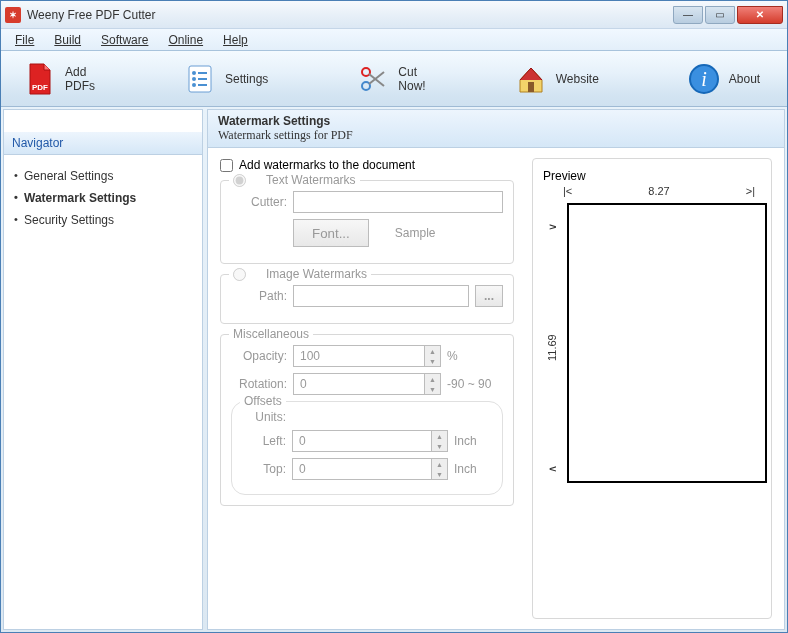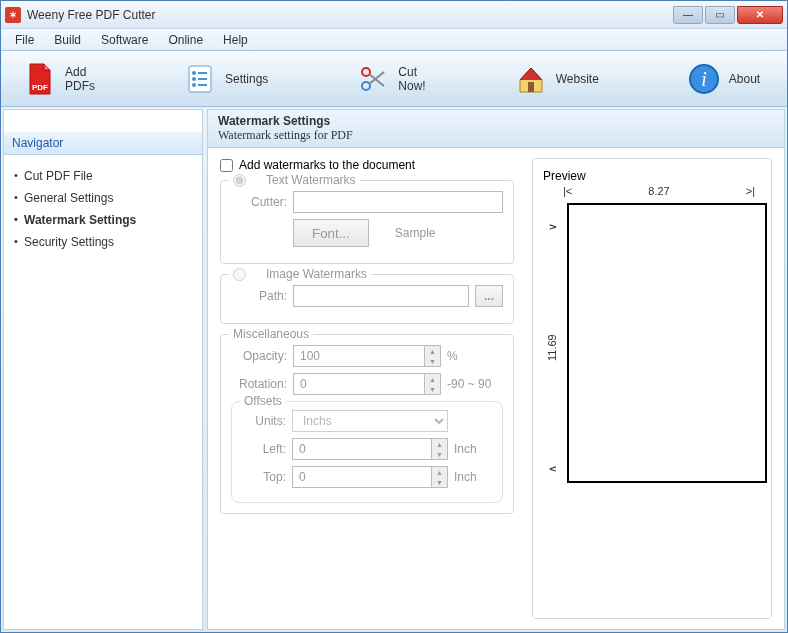--- a/index.html
+++ b/index.html
@@ -72,20 +72,21 @@
   align-items: center;
   gap: 4px;
   padding: 0 6px;
   border-bottom: 1px solid #a8c3dc;
   background: linear-gradient(180deg,#f1f8ff,#e3effa);
 }
 .menuitem {
   padding: 2px 8px;
   color: #333;
   cursor: pointer;
+  text-decoration: underline;
 }
 .toolbar {
   height: 56px;
   display: flex;
   align-items: center;
   padding: 2px 8px;
   background: linear-gradient(180deg,#f4faff 0%,#e6f1fa 40%,#d3e4f2 80%,#cfe1f0 100%);
   border-bottom: 1px solid #9fbad4;
 }
 .toolbtn {
@@ -232,21 +233,21 @@
   border-left: 1px solid #bcbcbc;
   background: #eee;
   display: flex;
   align-items: center;
   justify-content: center;
   font-size: 7px;
   color: #666;
 }
 .offsets-group {
   border: 1px solid #e0e0e0;
-  border-radius: 8px;
+  border-radius: 14px;
   padding: 8px;
   position: relative;
   margin-top: 4px;
 }
 .offsets-group .legend2 {
   position: absolute; top: -8px; left: 8px;
   background: #fff; padding: 0 4px;
   color: #888;
 }
 .preview-col {
@@ -383,21 +384,20 @@
           </svg>
         </span>
       <span>About</span>
     </div>
   </div>
 
   <div class="body">
     <div class="navigator">
       <div class="nav-header">Navigator</div>
       <div class="nav-list">
-        <div class="nav-item">Cut PDF File</div>
         <div class="nav-item">General Settings</div>
         <div class="nav-item active">Watermark Settings</div>
         <div class="nav-item">Security Settings</div>
       </div>
     </div>
 
     <div class="main">
       <div class="main-header">
         <div class="h1">Watermark Settings</div>
         <div class="sub">Watermark settings for PDF</div>
@@ -460,23 +460,20 @@
                     <span>▼</span>
                   </div>
               </div>
               <span style="width:56px">-90 ~ 90</span>
             </div>
 
             <div class="offsets-group">
               <div class="legend2">Offsets</div>
               <div class="form-row">
                 <label style="width:46px">Units:</label>
-                <select disabled="" style="flex:1">
-                  <option>Inchs</option>
-                </select>
                 <span style="width:40px"></span>
               </div>
               <div class="form-row">
                 <label style="width:46px">Left:</label>
                 <div class="spin-wrap" style="flex:1">
                   <input class="spin" style="width: 100%;" disabled="" value="0">
                   <div class="spin-btns">
                       <span>▲</span>
                       <span>▼</span>
                     </div>

